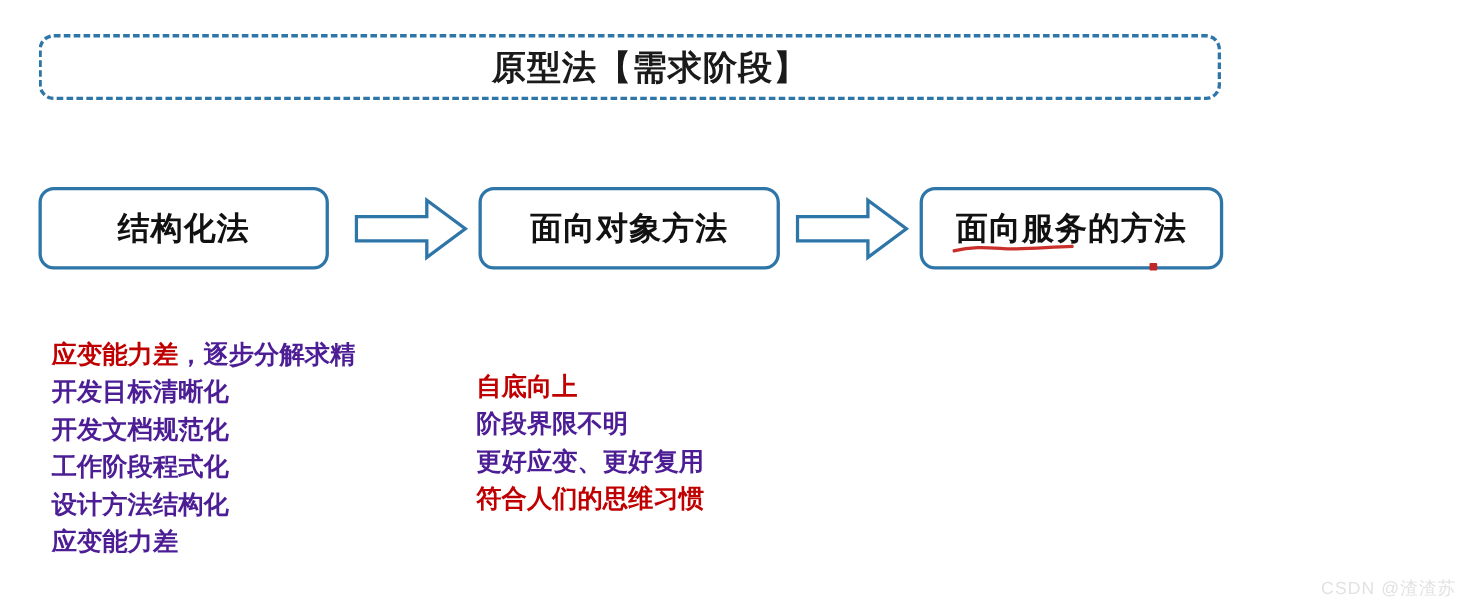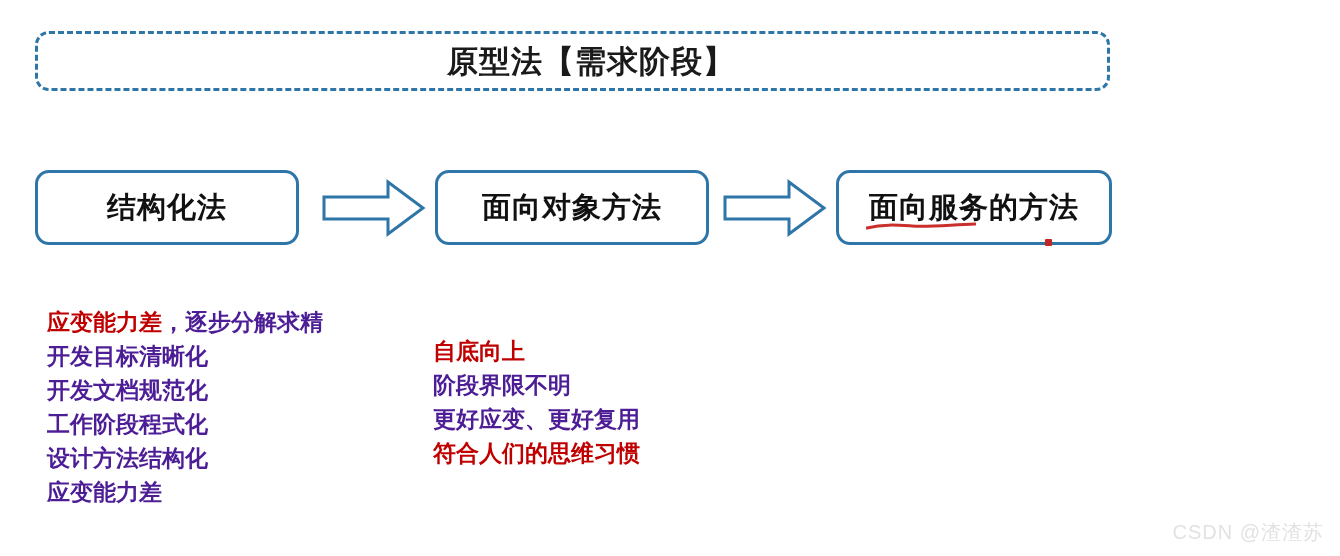--- a/index.html
+++ b/index.html
@@ -110,21 +110,21 @@
   }
   .line .seg-red   { color: #c00000; }
   .line .seg-black { color: #4c1d95; }
   .line .small { font-size: 17px; }
 
   
   .watermark {
     position: absolute;
     right: 16px;
     bottom: 10px;
-    font-size: 20px;
+    font-size: 16px;
     color: #e2e2e2;
     white-space: nowrap;
     letter-spacing: 1px;
   }
 </style>
 </head>
 <body>
 
 <div id="canvas">
 

